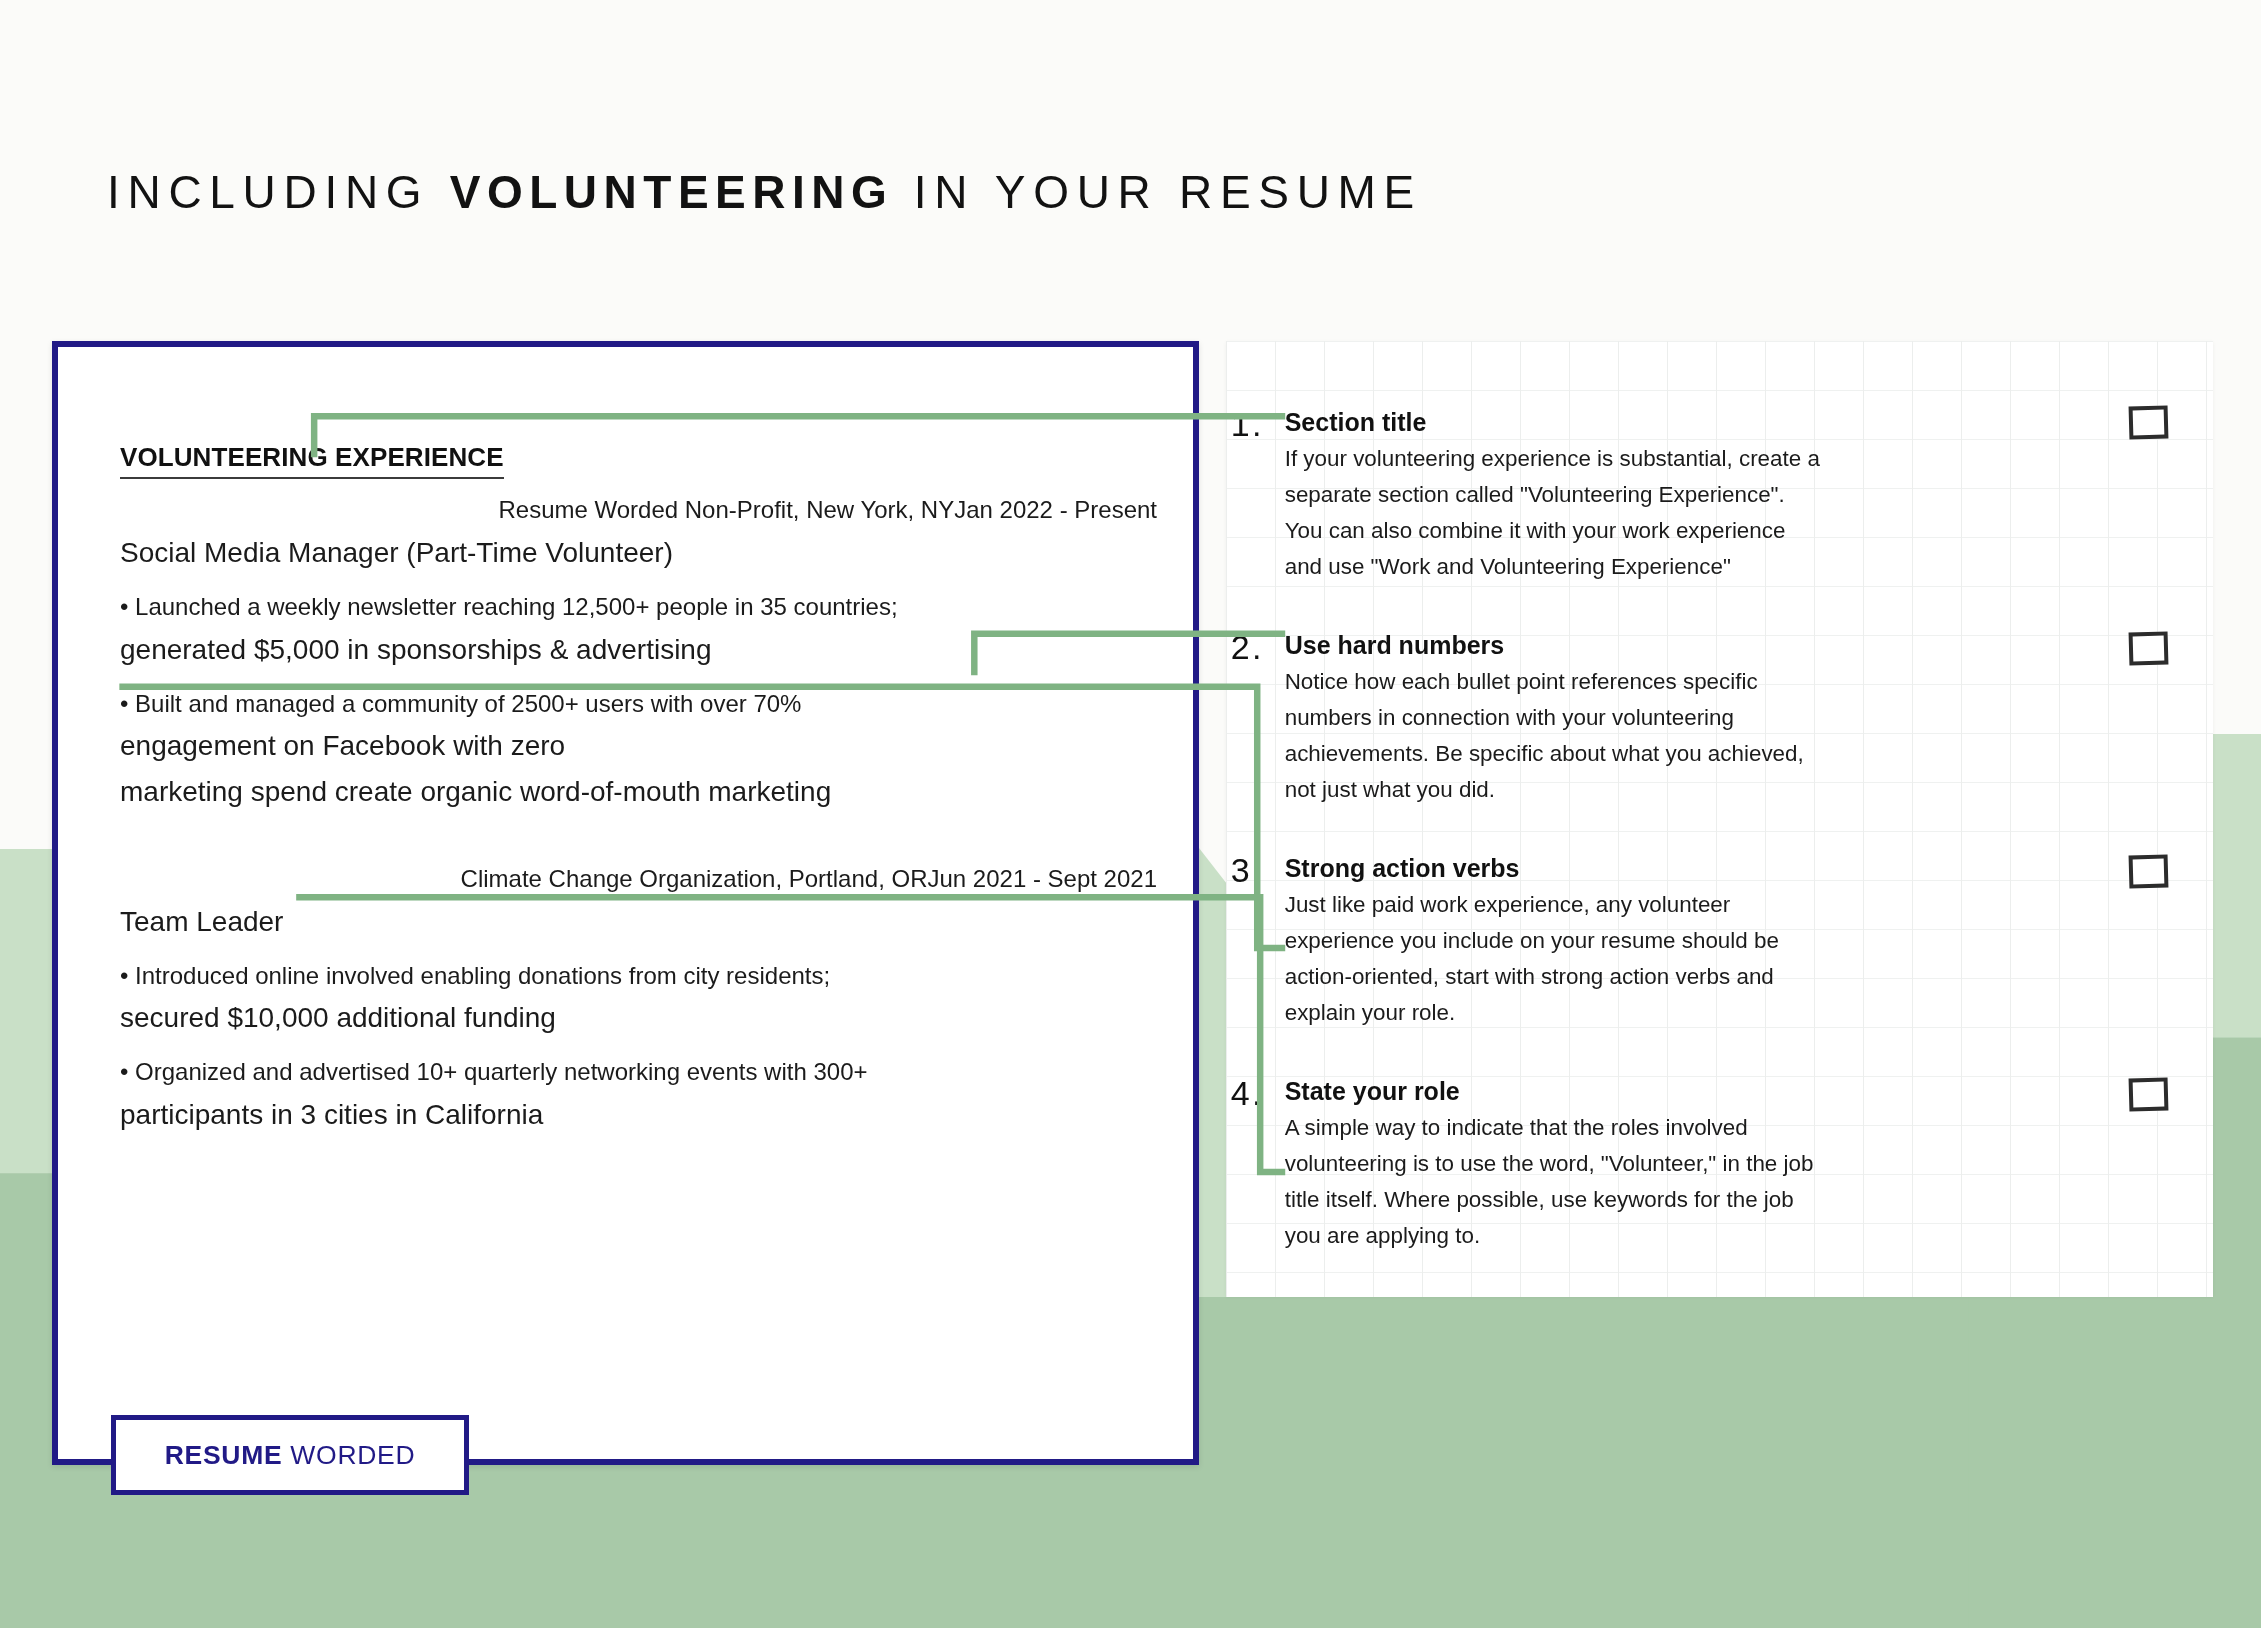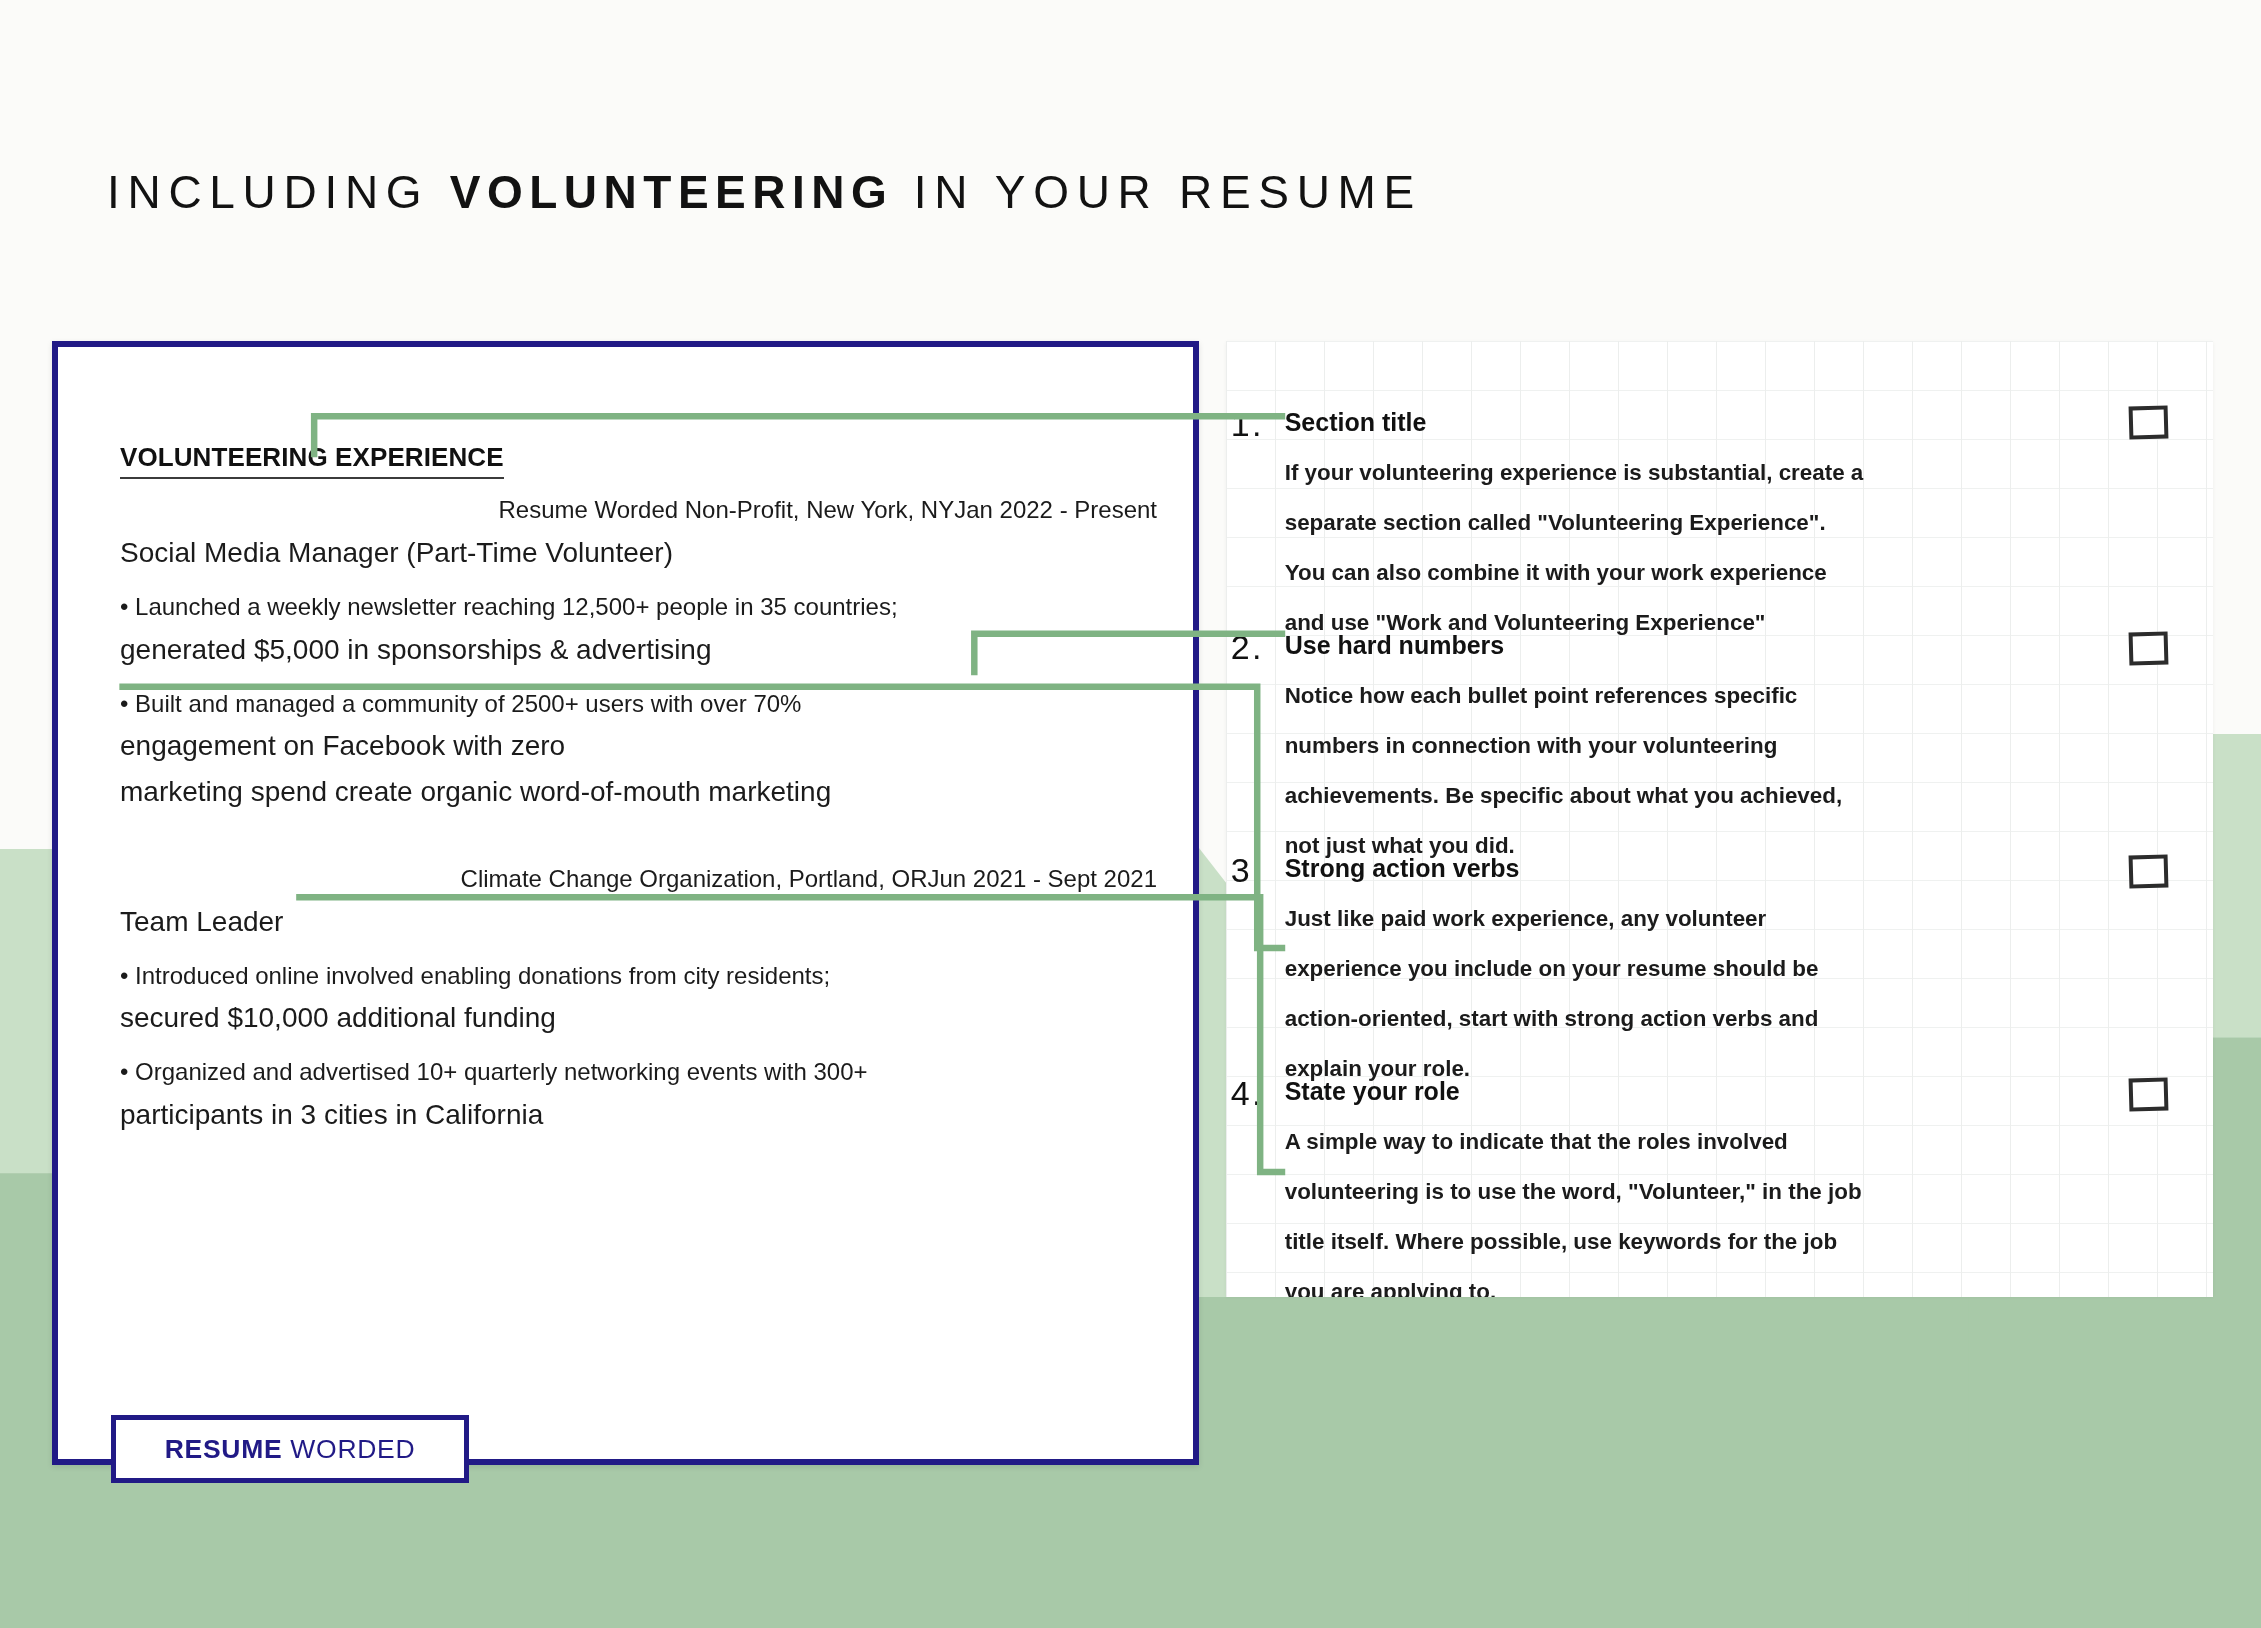--- a/index.html
+++ b/index.html
@@ -58,33 +58,33 @@
   }
   .note{position:absolute;display:flex;}
   .note-num{
     font-size:34px;font-weight:300;color:#111;
     width:54px;flex:0 0 54px;line-height:1;
     font-family:"Liberation Sans", sans-serif;
     letter-spacing:2.4px;
   }
   .note-body{width:784px;}
   .note-head{font-size:25px;font-weight:700;color:#111;line-height:1.2;}
-  .note-text{font-size:22.4px;font-weight:700;color:#1b1b1b;line-height:1.30;margin-top:21px;}
+  .note-text{font-size:22.4px;font-weight:400;color:#1b1b1b;line-height:1.30;margin-top:7px;}
   .checkbox{
     position:absolute;width:39px;height:33px;
     border:4.1px solid #2c2c2c;background:#fff;
     transform:rotate(-1.6deg);box-sizing:border-box;
   }
 
   
   #connectors{position:absolute;left:0;top:0;width:2261px;height:1629px;z-index:6;pointer-events:none;}
 
   
   .logo{
-    position:absolute;left:111px;top:1415px;width:358px;height:68px;
+    position:absolute;left:111px;top:1415px;width:358px;height:80px;
     background:#ffffff;border:5.3px solid #211a86;box-sizing:border-box;
     display:flex;align-items:center;justify-content:center;z-index:6;
   }
   .logo-text{font-size:26.5px;color:#211a86;letter-spacing:0.7px;white-space:nowrap;}
   .logo-text b{font-weight:700;}
   .logo-text span{font-weight:400;}
 </style>
 </head>
 <body>
 

